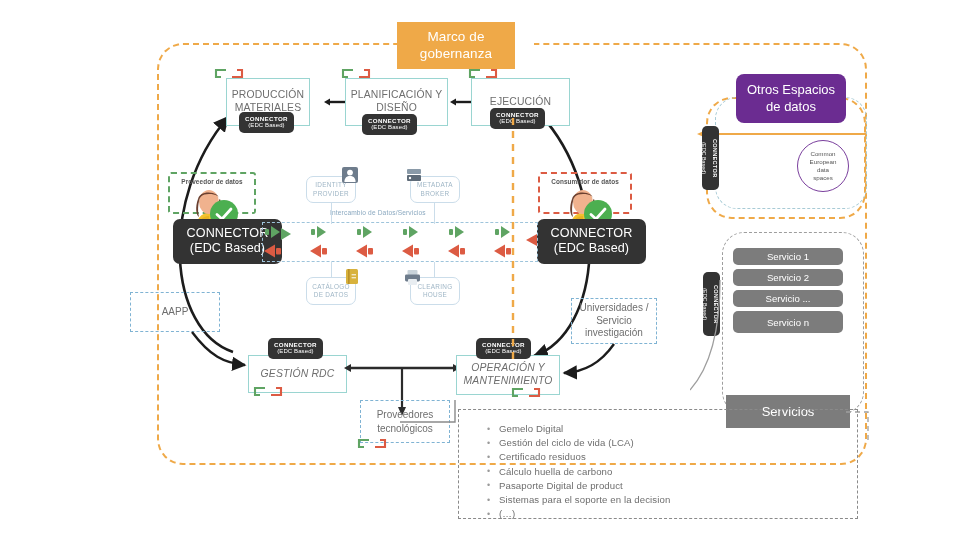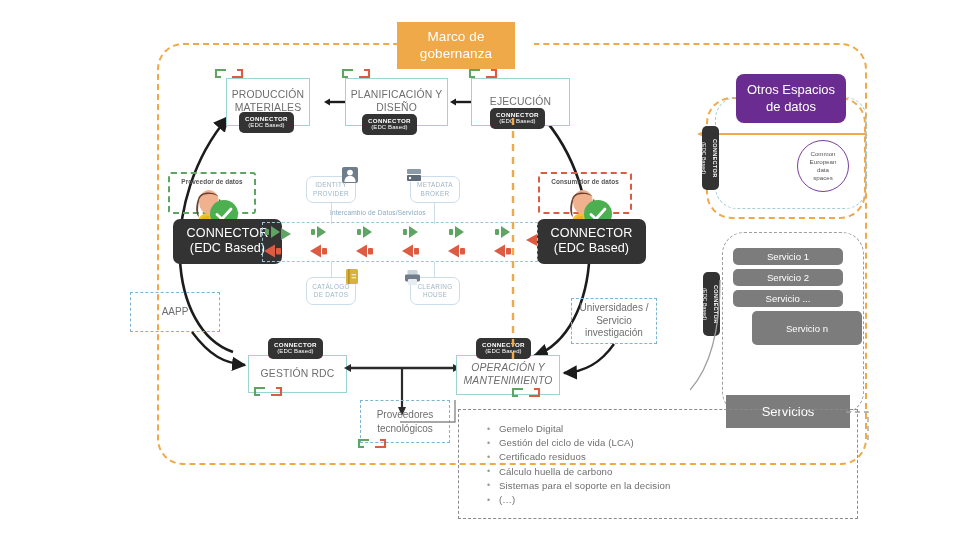--- a/index.html
+++ b/index.html
@@ -413,21 +413,21 @@
       <span>CLEARING</span><br>
       <span>HOUSE</span>
     </div>
   </div>
   <svg class="abs" style="left:404px; top:269px;" width="17" height="17" viewBox="0 0 17 17">
     <rect x="3.5" y="1" width="10" height="5" rx="1" fill="#C9D3DA"></rect>
     <rect x="1" y="5.5" width="15" height="7" rx="1.4" fill="#6E7C8C"></rect>
     <rect x="4" y="10" width="9" height="6" rx="1" fill="#E8EDF1"></rect>
   </svg>
 
-  <div class="abs" style="left:248px; top:355px; width:93px; height:38px;">
+  <div class="abs" style="left:248px; top:355px; width:93px; height:38px;font-style:italic;">
     <div class="proc-box" style="width:99px; height:38px;">
       <div><span>GESTIÓN RDC</span></div>
     </div>
   </div>
   <div class="abs conn-badge" style="left:268px; top:338px;">
     <span class="c1">CONNECTOR</span>
     <span class="c2">(EDC Based)</span>
   </div>
   <div class="abs brackets" style="left:252px; top:386px;">
     <svg class="brk" viewBox="0 0 15 11">
@@ -547,21 +547,21 @@
   <div class="abs grey-dash-frame" style="left:722px; top:232px; width:142px; height:182px;"></div>
   <div class="abs svc-pill" style="left:733px; top:248px; width:110px; height:17px;">
     <span>Servicio 1</span>
   </div>
   <div class="abs svc-pill" style="left:733px; top:269px; width:110px; height:17px;">
     <span>Servicio 2</span>
   </div>
   <div class="abs svc-pill" style="left:733px; top:290px; width:110px; height:17px;">
     <span>Servicio ...</span>
   </div>
-  <div class="abs svc-pill" style="left:752px; top:311px; width:110px; height:34px;">
+  <div class="abs svc-pill" style="left:733px; top:311px; width:110px; height:22px;">
     <span>Servicio n</span>
   </div>
   <div class="abs conn-vert" style="left:703px; top:272px;">
     <div class="rot">
       <span style="font-size:5.6px; font-weight:bold; letter-spacing:.3px;">CONNECTOR</span><br>
       <span style="font-size:5.4px;">(EDC Based)</span>
     </div>
   </div>
   <div class="abs svc-footer" style="left:726px; top:395px; width:124px; height:33px;">
     <span>Servicios</span>
@@ -574,18 +574,19 @@
   <svg class="abs" style="left:690px; top:280px;" width="40" height="120" viewBox="0 0 40 120">
     <path d="M30,0 C30,60 16,92 0,110" stroke="#9E9E9E" stroke-width="1.3" fill="none"></path>
   </svg>
 
   <div class="abs bullet-panel" style="left:458px; top:409px; width:400px; height:110px; padding:12px 0 0 26px;">
     <ul>
       <li>Gemelo Digital</li>
       <li>Gestión del ciclo de vida (LCA)</li>
       <li>Certificado residuos</li>
       <li>Cálculo huella de carbono</li>
+      <li>Pasaporte Digital de product</li>
       <li>Sistemas para el soporte en la decision</li>
       <li>(…)</li>
     </ul>
   </div>
 
 </div>
 
 </body></html>

